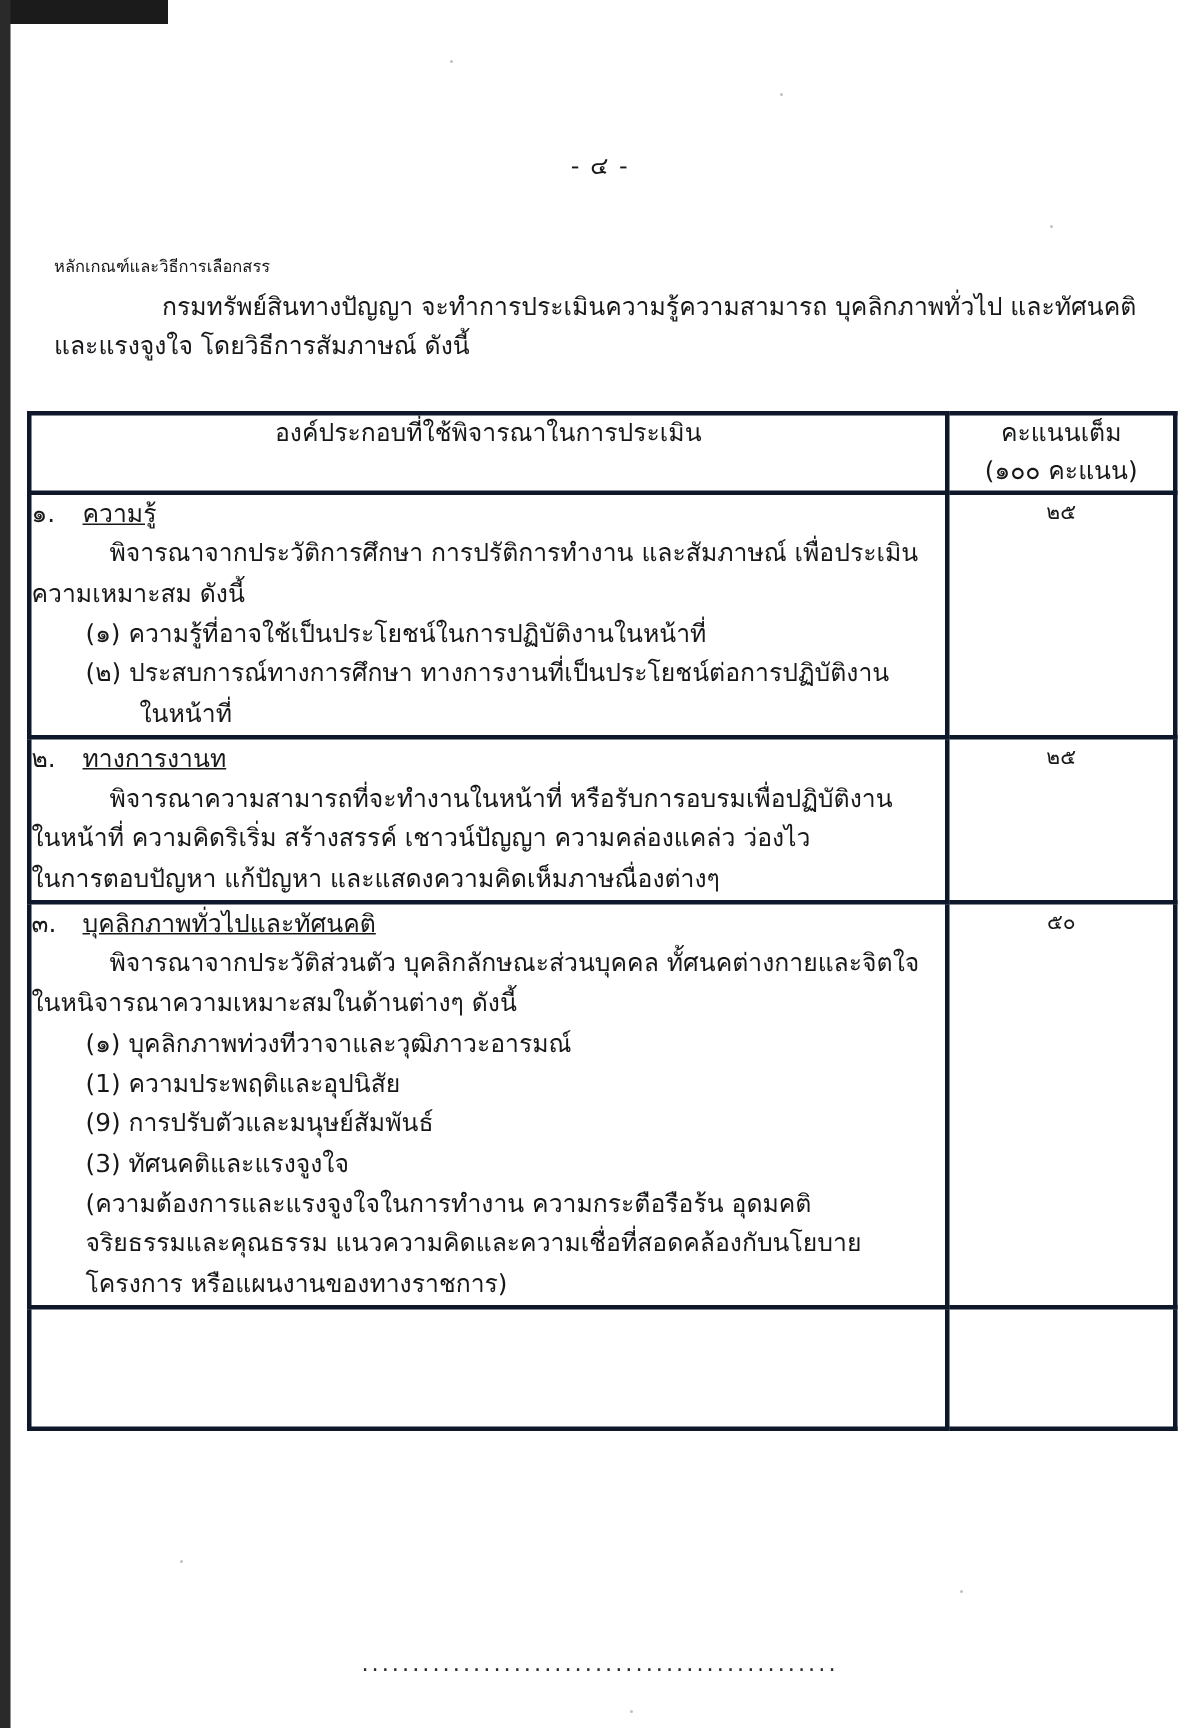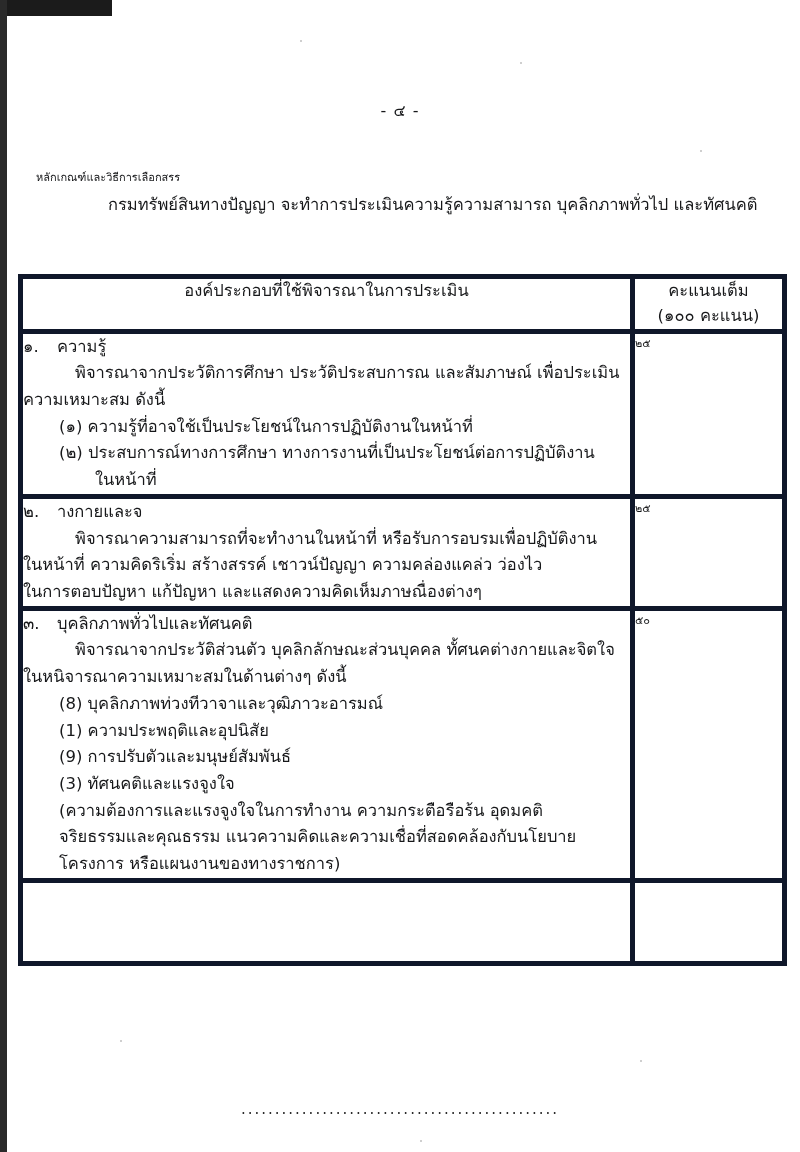--- a/index.html
+++ b/index.html
@@ -74,44 +74,46 @@
   }
   table.criteria {
     position: absolute;
     top: 274px;
     left: 18px;
     width: 764px;
     border-collapse: collapse;
     table-layout: fixed;
   }
   table.criteria td, table.criteria th {
-    border: 5px solid #0f172a;
+    border: 3px solid #0f172a;
     vertical-align: top;
     padding: 0;
   }
   .col-desc { width: 612px; }
   .col-score { width: 152px; }
 
   .head-cell {
     text-align: center;
     font-size: 16.5px;
     font-weight: 400;
     padding: 9px 4px 10px 4px;
     line-height: 1.5;
   }
   .body-cell {
     font-size: 16.5px;
     line-height: 1.62;
     padding: 7px 10px 12px 10px;
   }
   .score-cell {
-    font-size: 11px;
+    text-align: center;
+    font-size: 14px;
     padding-top: 9px;
   }
   .item-title {
+    text-decoration: underline;
   }
   .lead {
     display: inline-block;
     width: 34px;
   }
   .sub {
     padding-left: 36px;
   }
   .sub2 {
     padding-left: 72px;
@@ -144,20 +146,21 @@
 <div class="scan-left"></div>
 
 <div class="page">
 
   <div class="page-number">- ๔ -</div>
 
   <div class="heading">หลักเกณฑ์และวิธีการเลือกสรร</div>
 
   <div class="intro">
     <span class="indent"></span><span>กรมทรัพย์สินทางปัญญา จะทำการประเมินความรู้ความสามารถ บุคลิกภาพทั่วไป และทัศนคติ</span><br>
+    <span>และแรงจูงใจ โดยวิธีการสัมภาษณ์ ดังนี้</span>
   </div>
 
   <table class="criteria">
     <colgroup>
       <col class="col-desc">
       <col class="col-score">
     </colgroup>
     <tbody>
       <tr>
         <td class="head-cell">องค์ประกอบที่ใช้พิจารณาในการประเมิน</td>
@@ -165,49 +168,49 @@
           <div>คะแนนเต็ม</div>
           <div>(๑๐๐ คะแนน)</div>
         </td>
       </tr>
 
       <tr>
         <td class="body-cell">
           <div>
             <span class="lead">๑.</span><span class="item-title">ความรู้</span>
           </div>
-          <div style="padding-left:52px">พิจารณาจากประวัติการศึกษา ประวัติประสบการณ และสัมภาษณ์ เพื่อประเมิน</div>
+          <div style="padding-left:52px">พิจารณาจากประวัติการศึกษา การปรัติการทำงาน และสัมภาษณ์ เพื่อประเมิน</div>
           <div>ความเหมาะสม ดังนี้</div>
           <div class="sub">(๑) ความรู้ที่อาจใช้เป็นประโยชน์ในการปฏิบัติงานในหน้าที่</div>
           <div class="sub">(๒) ประสบการณ์ทางการศึกษา ทางการงานที่เป็นประโยชน์ต่อการปฏิบัติงาน</div>
           <div class="sub2">ในหน้าที่</div>
         </td>
         <td class="score-cell">๒๕</td>
       </tr>
 
       <tr>
         <td class="body-cell">
           <div>
-            <span class="lead">๒.</span><span class="item-title">างกายและจ</span>
+            <span class="lead">๒.</span><span class="item-title">ทางการงานท</span>
           </div>
           <div style="padding-left:52px">พิจารณาความสามารถที่จะทำงานในหน้าที่ หรือรับการอบรมเพื่อปฏิบัติงาน</div>
           <div>ในหน้าที่ ความคิดริเริ่ม สร้างสรรค์ เชาวน์ปัญญา ความคล่องแคล่ว ว่องไว</div>
           <div>ในการตอบปัญหา แก้ปัญหา และแสดงความคิดเห็มภาษณื่องต่างๆ</div>
         </td>
         <td class="score-cell">๒๕</td>
       </tr>
 
       <tr>
         <td class="body-cell">
           <div>
             <span class="lead">๓.</span><span class="item-title">บุคลิกภาพทั่วไปและทัศนคติ</span>
           </div>
           <div style="padding-left:52px">พิจารณาจากประวัติส่วนตัว บุคลิกลักษณะส่วนบุคคล ทั้ศนคต่างกายและจิตใจ</div>
           <div>ในหนิจารณาความเหมาะสมในด้านต่างๆ ดังนี้</div>
-          <div class="sub">(8) บุคลิกภาพท่วงทีวาจาและวุฒิภาวะอารมณ์</div>
+          <div class="sub">(๑) บุคลิกภาพท่วงทีวาจาและวุฒิภาวะอารมณ์</div>
           <div class="sub">(1) ความประพฤติและอุปนิสัย</div>
           <div class="sub">(9) การปรับตัวและมนุษย์สัมพันธ์</div>
           <div class="sub">(3) ทัศนคติและแรงจูงใจ</div>
           <div class="sub">(ความต้องการและแรงจูงใจในการทำงาน ความกระตือรือร้น อุดมคติ</div>
           <div class="sub">จริยธรรมและคุณธรรม แนวความคิดและความเชื่อที่สอดคล้องกับนโยบาย</div>
           <div class="sub">โครงการ หรือแผนงานของทางราชการ)</div>
         </td>
         <td class="score-cell">๕๐</td>
       </tr>
 

